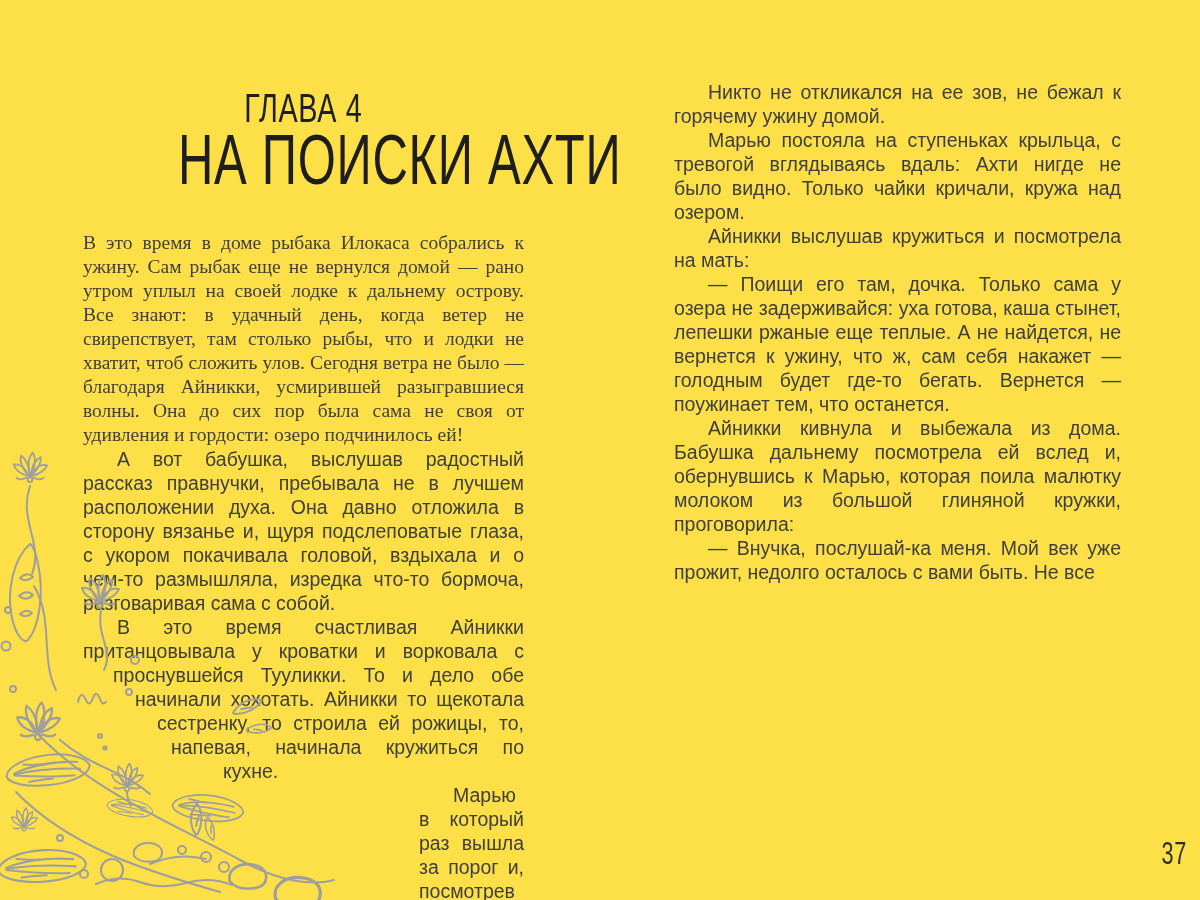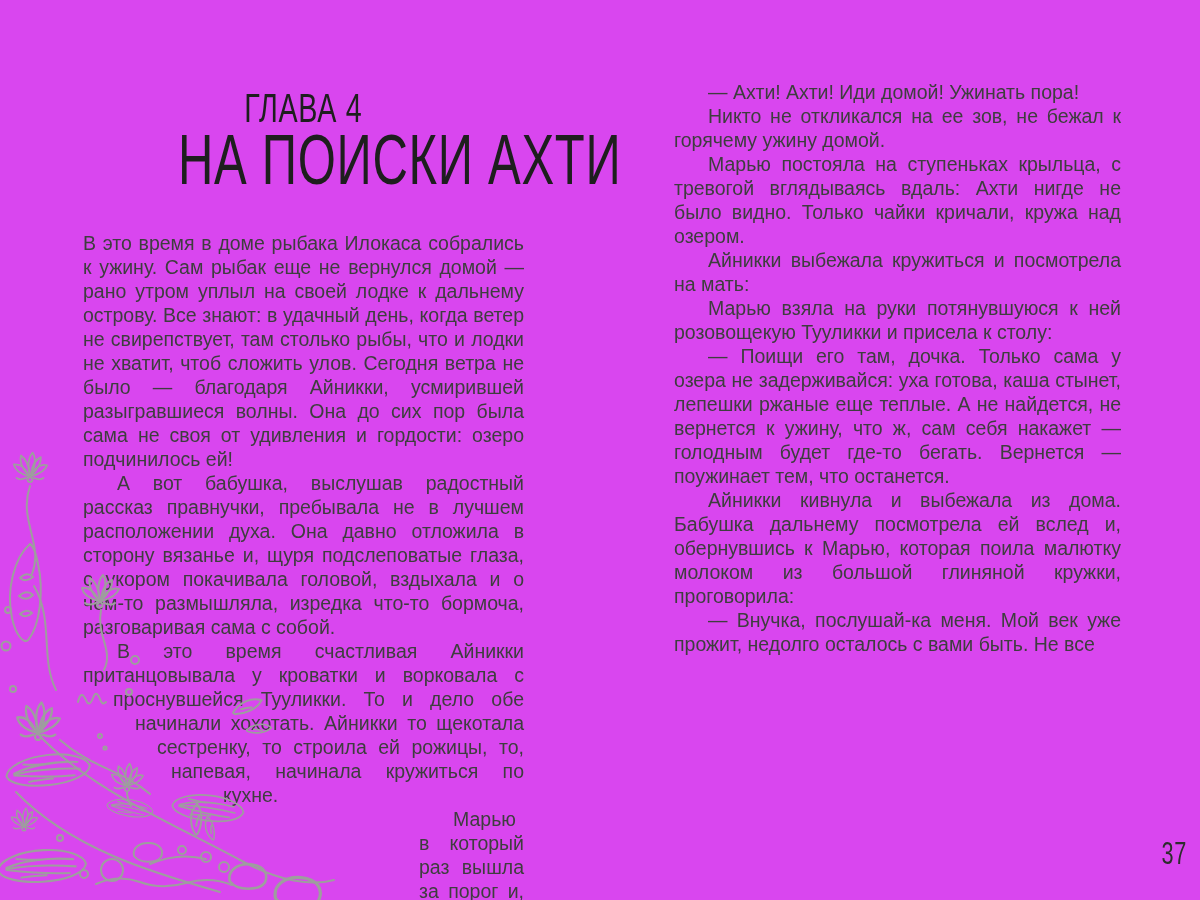--- a/index.html
+++ b/index.html
@@ -1,32 +1,32 @@
 <!DOCTYPE html>
 <html lang="ru"><head>
 <meta charset="utf-8">
 <style>
   html,body{margin:0;padding:0;background:#ffffff;}
-  .canvas{position:relative;width:1200px;height:900px;background:#d946ef;overflow:hidden;
+  .canvas{position:relative;width:1200px;height:900px;background:#fde047;overflow:hidden;
           font-family:"Liberation Sans",sans-serif;}
 
   
   .chapter-head{position:absolute;left:83px;top:86px;width:441px;text-align:center;color:#1e1e1e;}
   .chapter-num{font-size:41px;line-height:44px;}
   .chapter-title{font-size:70px;line-height:56px;margin-top:2px;}
   .cond{display:inline-block;transform:scaleX(0.70);transform-origin:50% 50%;
         letter-spacing:1px;white-space:nowrap;font-weight:normal;}
 
   
   .bodycol{position:absolute;color:#3e3e3e;font-size:19.5px;line-height:24px;
            text-align:justify;hyphens:auto;-webkit-hyphens:auto;}
   .col-left{left:83px;top:231px;width:441px;}
   .col-right{left:674px;top:80px;width:447px;}
   .bodycol p{margin:0;text-indent:34px;}
-  .bodycol p.first{text-indent:0;}
+  .bodycol p.first{text-indent:0;font-family:Liberation Serif, serif;}
 
   
   .wrap-spacer{float:left;width:336px;height:292px;
      shape-outside:polygon(0px 70px,26px 70px,26px 96px,48px 96px,48px 120px,
         70px 120px,70px 144px,84px 144px,84px 168px,136px 168px,136px 192px,
         336px 192px,336px 292px,0px 292px);
      shape-margin:4px;}
 
   
   .art{position:absolute;left:0;top:440px;width:340px;height:460px;}
@@ -52,25 +52,23 @@
   </div>
 
   <div class="bodycol col-left">
     <p class="first">В это время в доме рыбака Илокаса собрались к ужину. Сам рыбак еще не вернулся домой — рано утром уплыл на своей лодке к дальнему острову. Все знают: в удачный день, когда ветер не свирепствует, там столько рыбы, что и лодки не хватит, чтоб сложить улов. Сегодня ветра не было — благодаря Айникки, усмирившей разыгравшиеся волны. Она до сих пор была сама не своя от удивления и гордости: озеро подчинилось ей!</p>
     <p>А вот бабушка, выслушав радостный рассказ правнучки, пребывала не в лучшем расположении духа. Она давно отложила в сторону вязанье и, щуря подслеповатые глаза, с укором покачивала головой, вздыхала и о чем-то размышляла, изредка что-то бормоча, разговаривая сама с собой.</p>
     <p><span class="wrap-spacer"></span><span>В это время счастливая Айникки пританцовывала у кроватки и ворковала с проснувшейся Тууликки. То и дело обе начинали хохотать. Айникки то щекотала сестренку, то строила ей рожицы, то, напевая, начинала кружиться по кухне.</span></p>
     <p>Марью в который раз вышла за порог и, посмотрев по сторонам, громко позвала:</p>
   </div>
 
   <div class="bodycol col-right">
-    <p>— Ахти! Ахти! Иди домой! Ужинать пора!</p>
     <p>Никто не откликался на ее зов, не бежал к горячему ужину домой.</p>
     <p>Марью постояла на ступеньках крыльца, с тревогой вглядываясь вдаль: Ахти нигде не было видно. Только чайки кричали, кружа над озером.</p>
-    <p>Айникки выбежала кружиться и посмотрела на мать:</p>
-    <p>Марью взяла на руки потянувшуюся к ней розовощекую Тууликки и присела к столу:</p>
+    <p>Айникки выслушав кружиться и посмотрела на мать:</p>
     <p>— Поищи его там, дочка. Только сама у озера не задерживайся: уха готова, каша стынет, лепешки ржаные еще теплые. А не найдется, не вернется к ужину, что ж, сам себя накажет — голодным будет где-то бегать. Вернется — поужинает тем, что останется.</p>
     <p>Айникки кивнула и выбежала из дома. Бабушка дальнему посмотрела ей вслед и, обернувшись к Марью, которая поила малютку молоком из большой глиняной кружки, проговорила:</p>
     <p>— Внучка, послушай-ка меня. Мой век уже прожит, недолго осталось с вами быть. Не все</p>
   </div>
 
   <svg class="art" viewBox="0 0 340 460">
     <defs>
       <g id="flw">
         <circle cx="0" cy="13" r="2.6"></circle>
         <path d="M0,9 C-3,-1 -2,-12 3,-17 C7,-11 6,0 1,9"></path>

